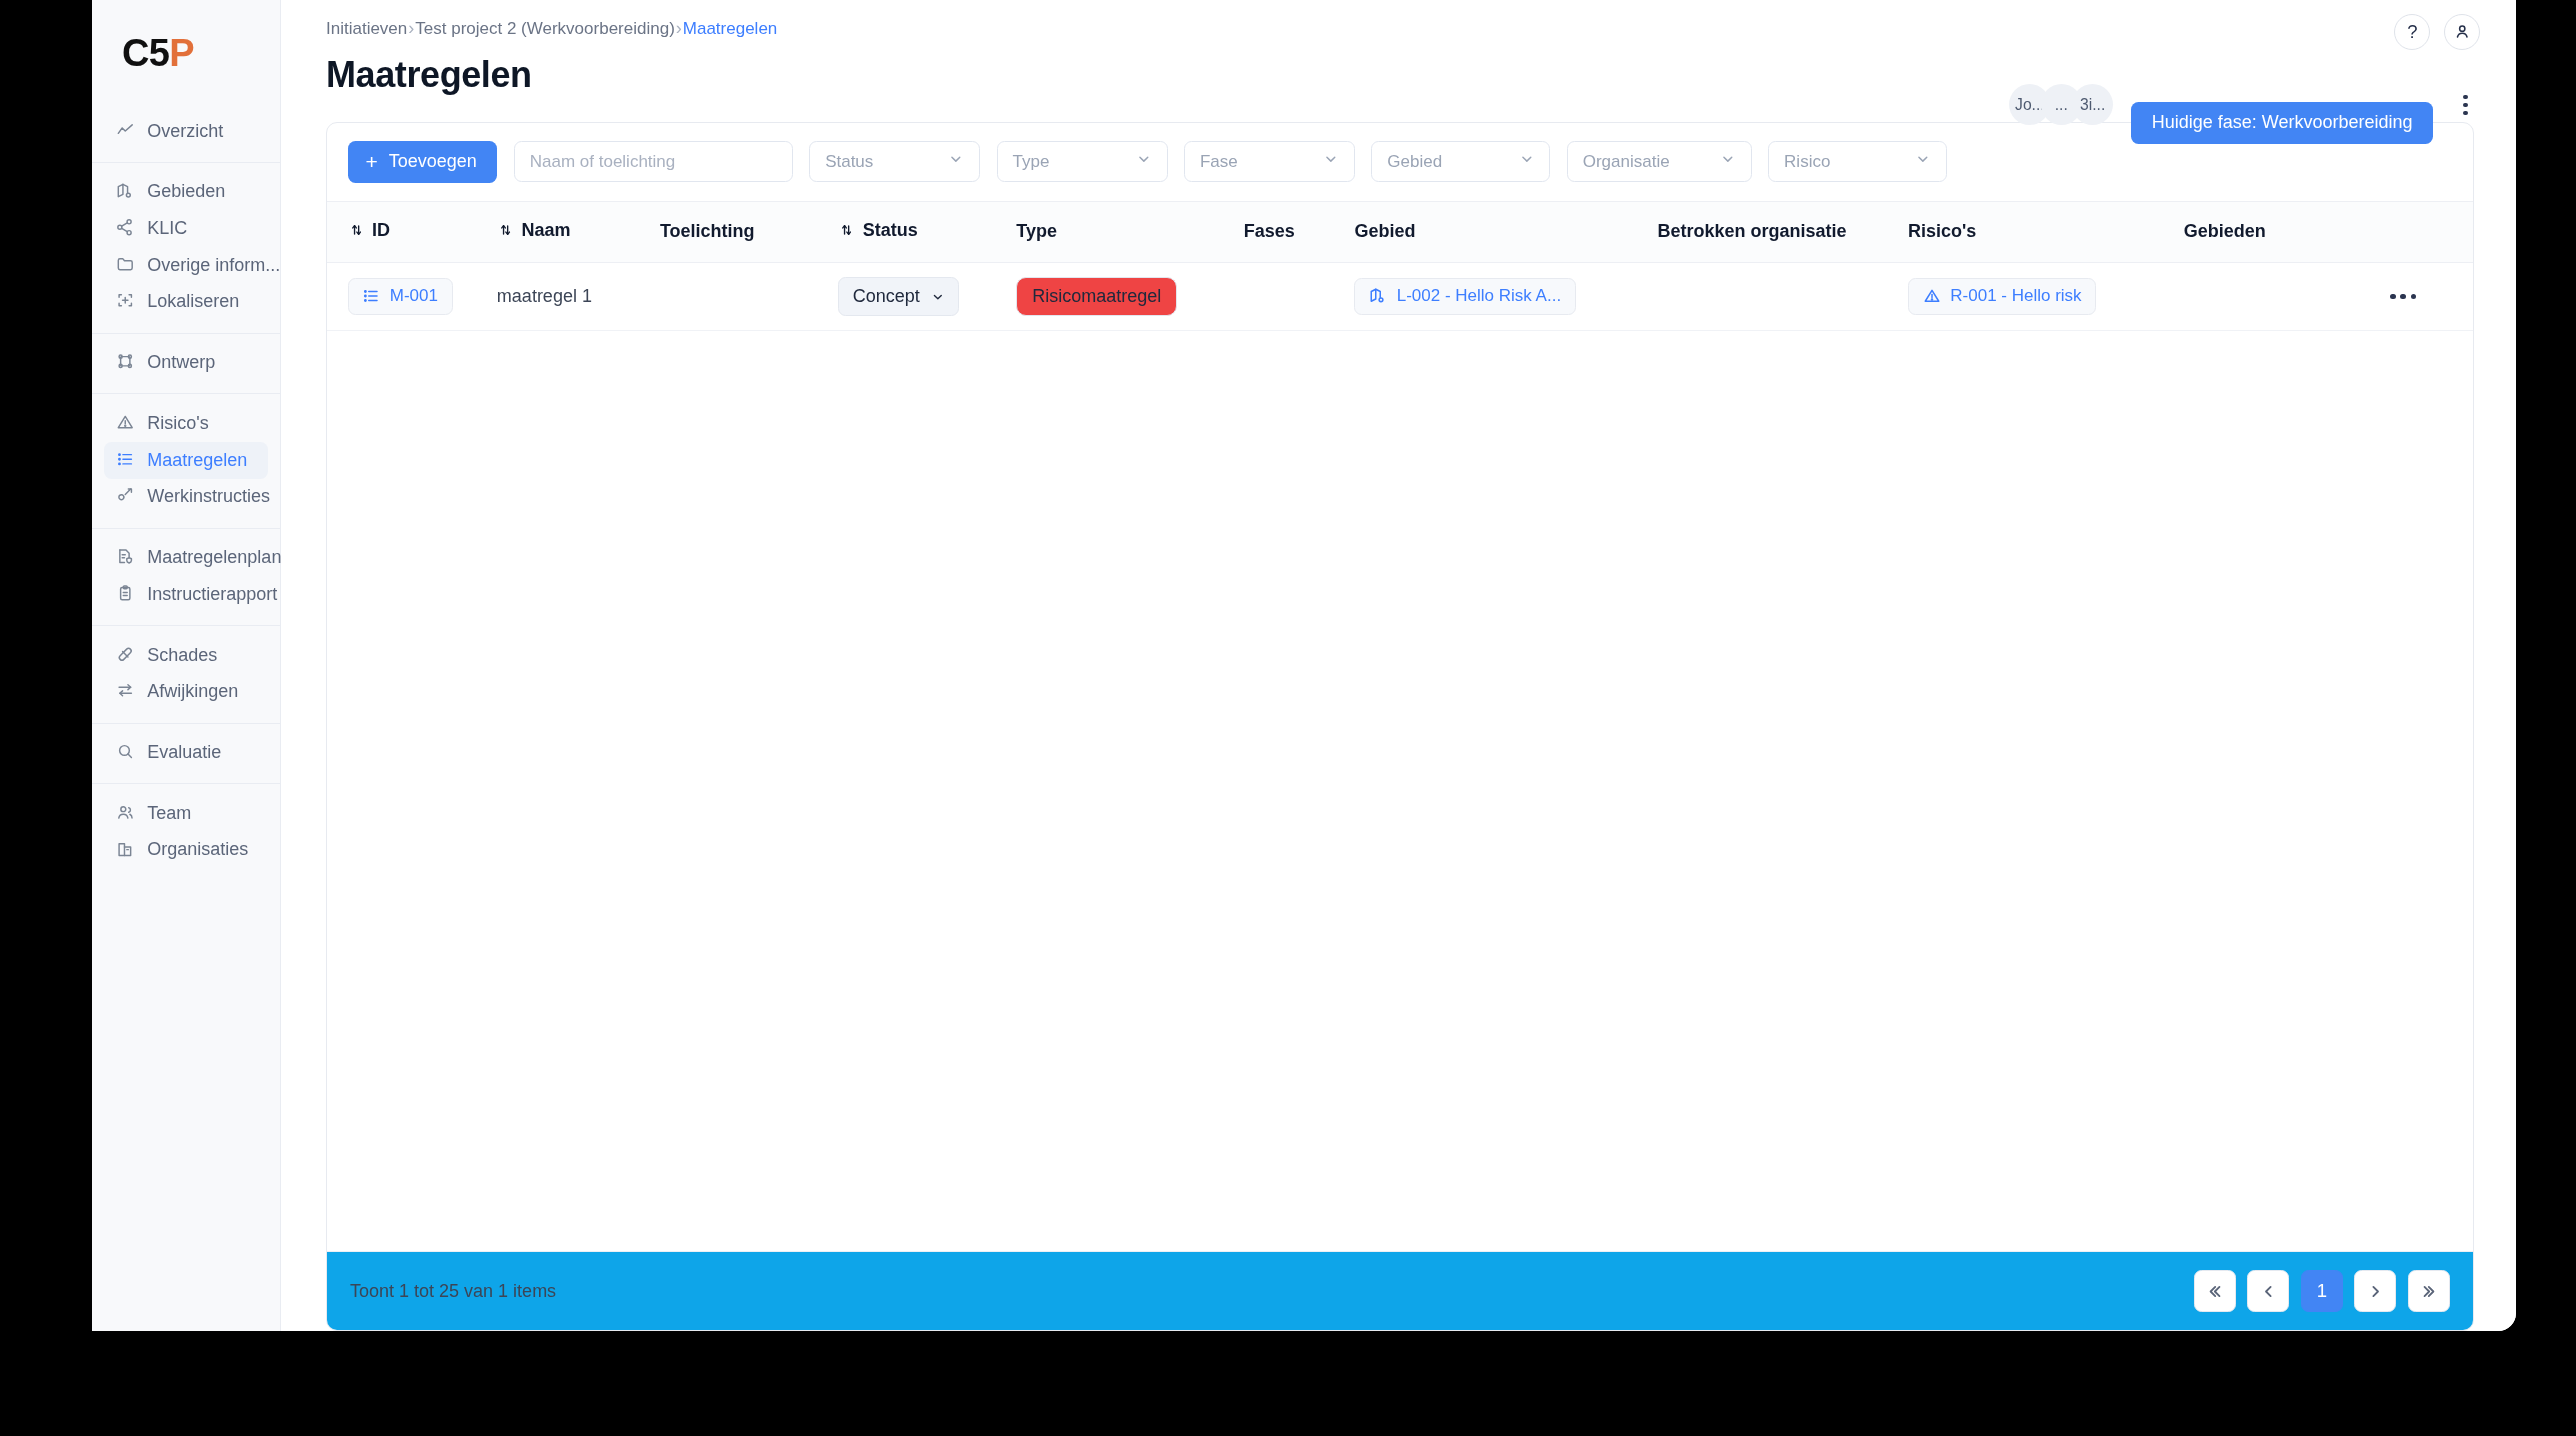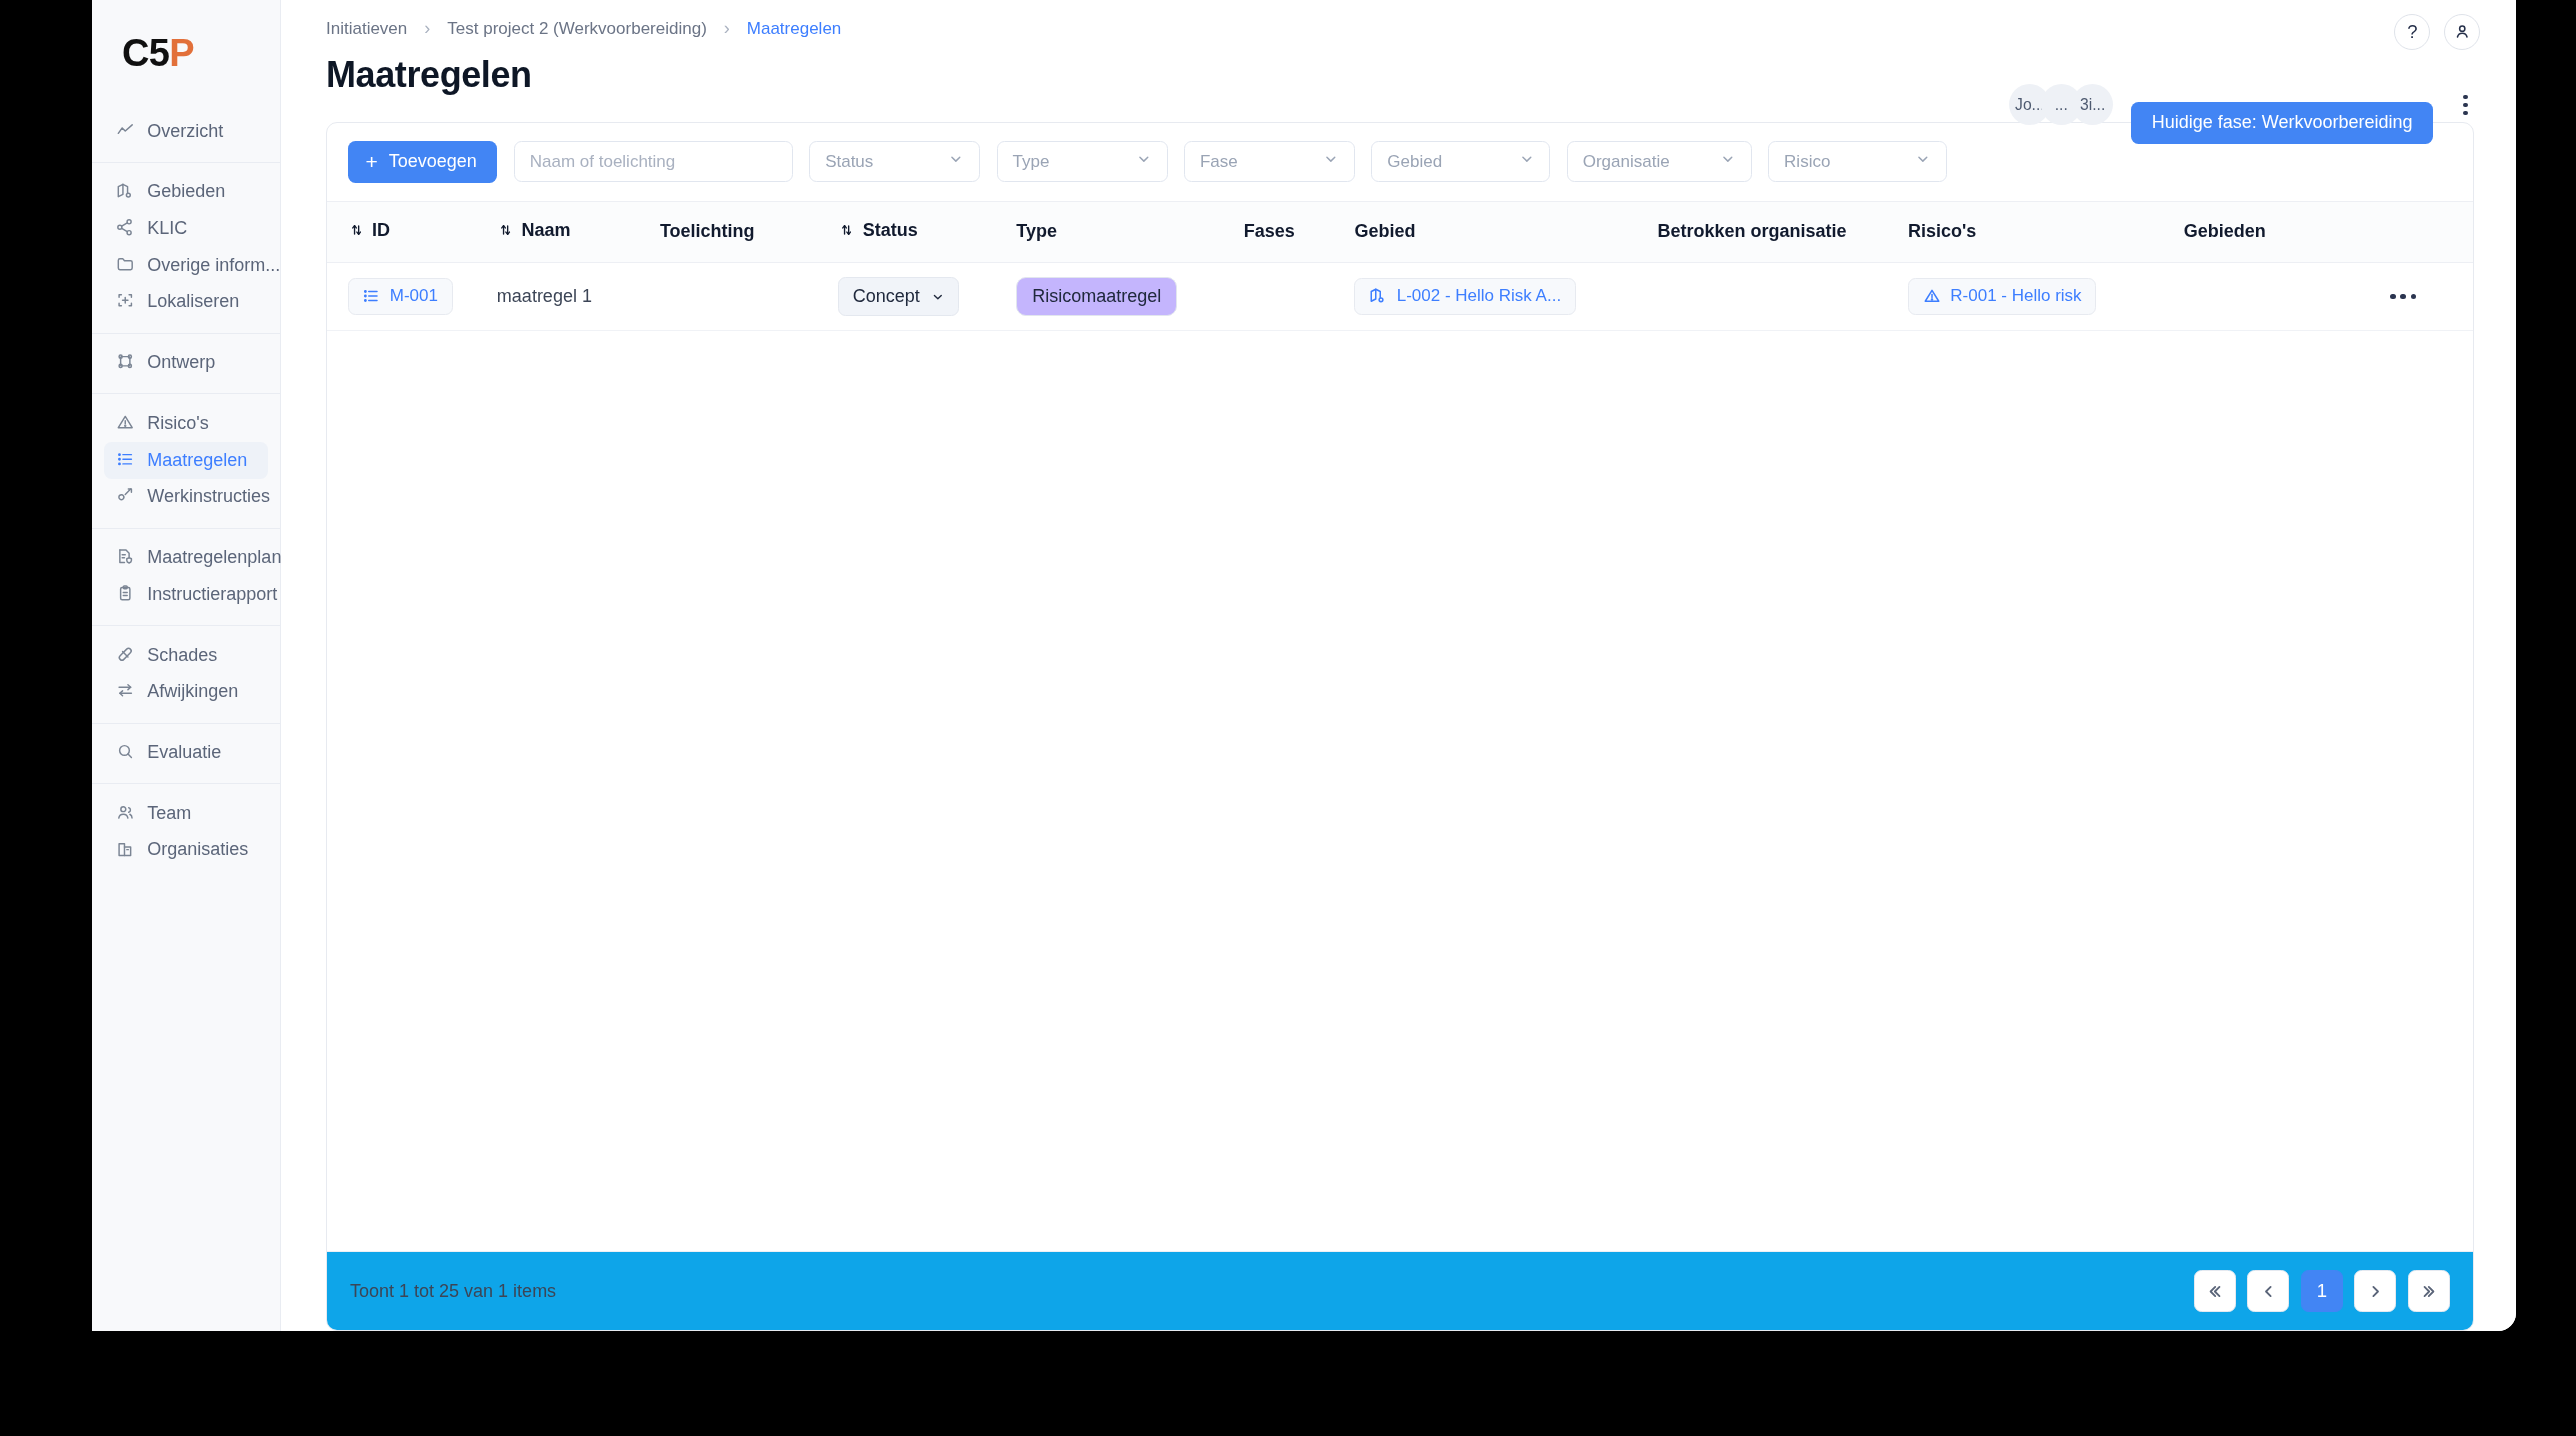--- a/index.html
+++ b/index.html
@@ -46,21 +46,21 @@
                   stroke-width: 1.9; fill: none;
                   stroke-linecap: round; stroke-linejoin: round; }
   .nav-item.active { background: #eef2f8; color: #3d7eff; font-weight: 500; }
   .nav-item.active svg { stroke: #3d7eff; }
 
   
   .main { flex: 1; min-width: 0; height: 100%;
           display: flex; flex-direction: column; background: #fff; }
 
   .topbar { position: relative; padding: 18px 42px 0 45px; }
-  .crumbs { display: flex; align-items: center; gap: 17px;
+  .crumbs { display: flex; align-items: center; gap: 1px;
             font-size: 17px; color: #6b7486; }
   .crumbs .sep { color: #aab2c0; font-size: 18px; }
   .crumbs .cur { color: #3d7eff; font-weight: 500; }
   .page-title { margin-top: 15px; font-size: 36px; font-weight: 700;
                 color: #0e1726; letter-spacing: -0.4px; }
 
   .top-right-icons { position: absolute; top: 13.7px; right: 36px;
                      display: flex; gap: 13.7px; }
   .circ-btn { width: 36px; height: 36px; border-radius: 50%;
               border: 1.4px solid #dfe3ea; background: #fff;
@@ -155,21 +155,21 @@
 
   .status-badge { display: inline-flex; align-items: center; gap: 11px;
                   background: #f1f4f9; border: 1.4px solid #e4e8ef;
                   border-radius: 7.5px; padding: 8.2px 13.7px;
                   font-size: 18px; color: #20293d; cursor: pointer; }
   .status-badge svg { width: 13.7px; height: 13.7px; stroke: #20293d;
                       stroke-width: 2.4; fill: none;
                       stroke-linecap: round; stroke-linejoin: round; }
   .type-badge { display: inline-block; border: 1.4px solid #e2e6ee;
                 border-radius: 10px; padding: 8.2px 15px;
-                font-size: 18px; color: #20293d; background: #c4b5fd; }
+                font-size: 18px; color: #20293d; background: #ef4444; }
   .kebab-h { display: flex; gap: 4.8px; justify-content: flex-start;
              cursor: pointer; }
   .kebab-h i { width: 5.5px; height: 5.5px; border-radius: 50%; background: #2b3550; }
 
   .tbl-filler { flex: 1; }
 
   .card-footer { display: flex; align-items: center;
                  justify-content: space-between;
                  padding: 18px 23px; border-top: 1.4px solid #edeff4;
                  background: #0ea5e9; }

